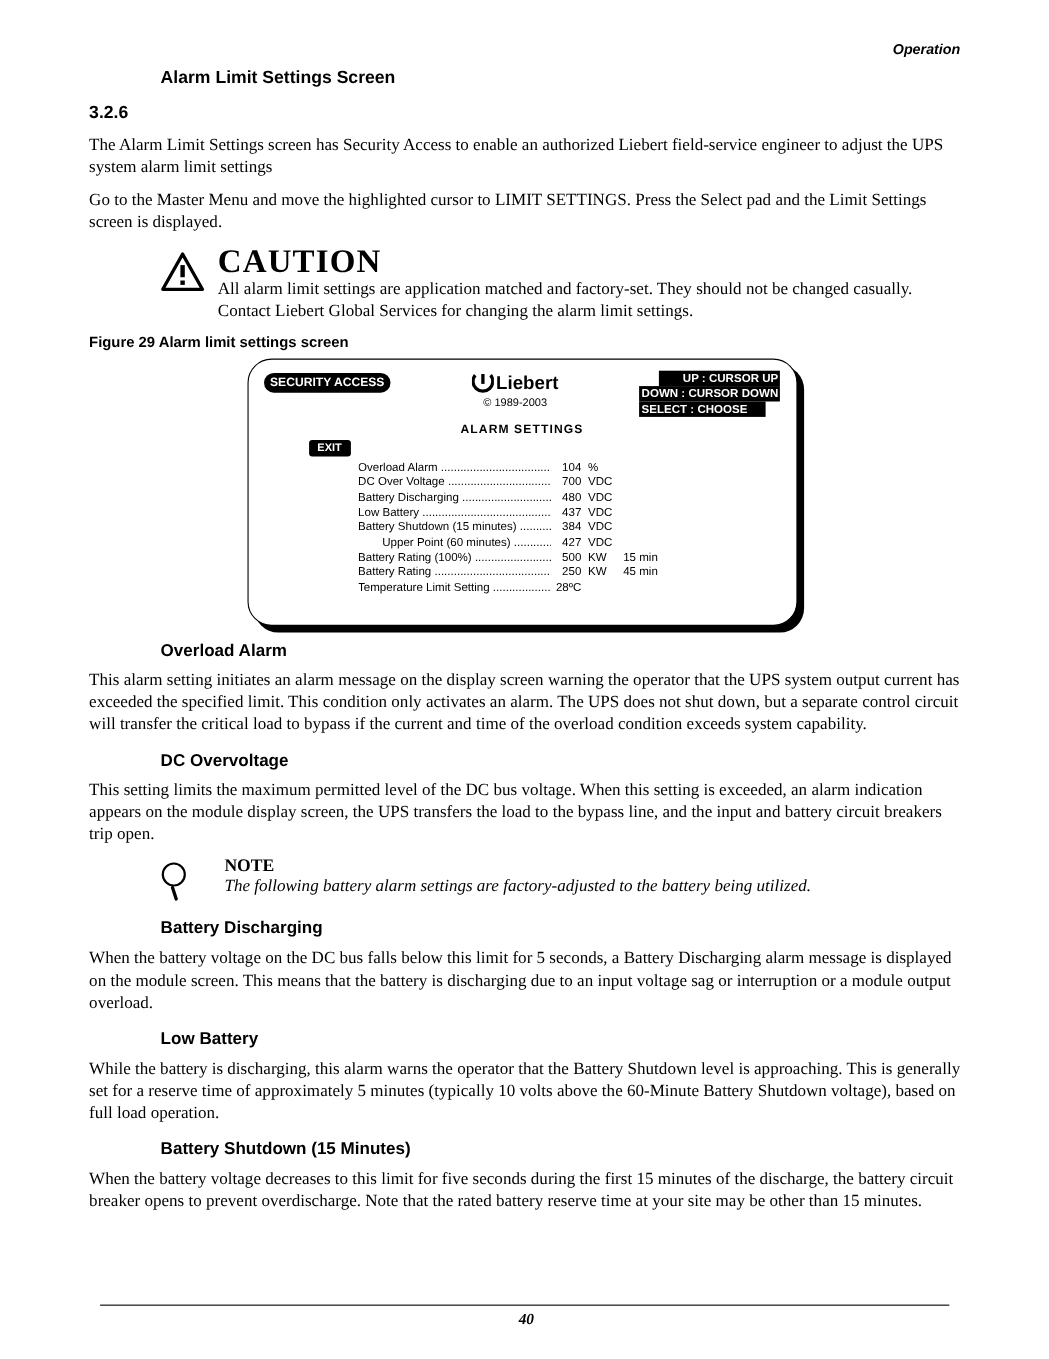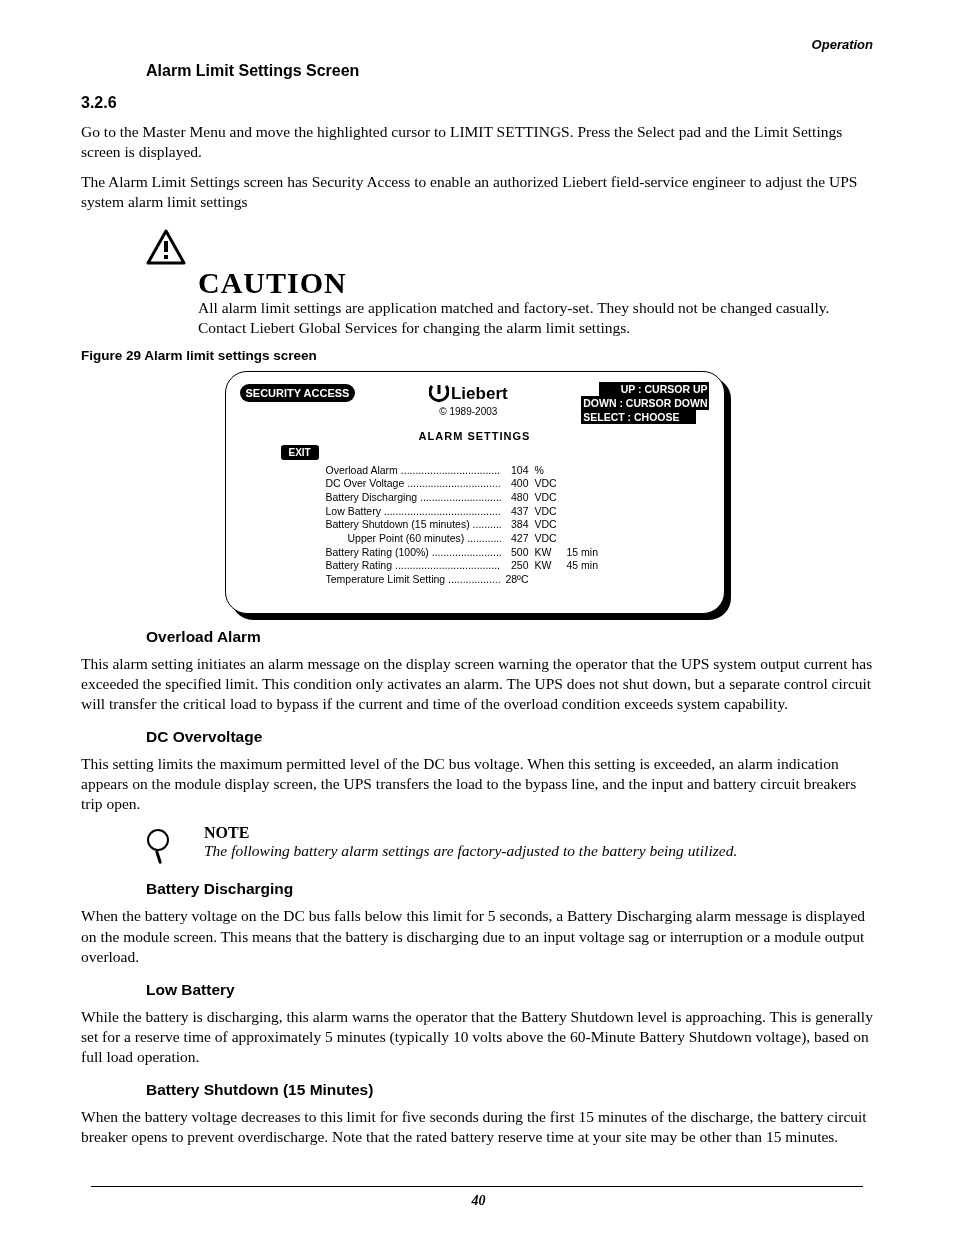--- a/index.html
+++ b/index.html
@@ -48,21 +48,20 @@
     margin: 8px 0 8px 65px;
   }
   .caution-icon { flex: 0 0 40px; height: 36px; margin-top:6px; }
   .caution-text-wrap { flex: 1; }
   .caution-word {
     font-family: "Century Schoolbook", Georgia, serif;
     font-size: 30px;
     font-weight: bold;
     letter-spacing: 1px;
     line-height: 1;
-    margin-top: 45px;
   }
   .figure-caption {
     font-family: Arial, Helvetica, sans-serif;
     font-weight: bold;
     font-size: 13.5px;
     margin: 10px 0 8px 0;
   }
 
   
   .screen-wrap {
@@ -212,22 +211,22 @@
 
 <div class="page">
 
   <div class="header-right">Operation</div>
 
   <div class="sec-heading">
     <span class="sec-num">3.2.6</span>
     <span class="sec-title">Alarm Limit Settings Screen</span>
   </div>
 
+  <p class="body indent">The Alarm Limit Settings screen has Security Access to enable an authorized Liebert field-service engineer to adjust the UPS system alarm limit settings</p>
   <p class="body indent">Go to the Master Menu and move the highlighted cursor to LIMIT SETTINGS. Press the Select pad and the Limit Settings screen is displayed.</p>
-  <p class="body indent">The Alarm Limit Settings screen has Security Access to enable an authorized Liebert field-service engineer to adjust the UPS system alarm limit settings</p>
 
   <div class="caution-block">
     <svg class="caution-icon" viewBox="0 0 40 36">
       <polygon points="20,2 38,34 2,34" fill="none" stroke="#000" stroke-width="3" stroke-linejoin="round"></polygon>
       <rect x="18" y="12" width="4" height="11" fill="#000"></rect>
       <rect x="18" y="26" width="4" height="4" fill="#000"></rect>
     </svg>
     <div class="caution-text-wrap">
       <div class="caution-word">CAUTION</div>
       <p class="body" style="margin:0">All alarm limit settings are application matched and factory-set. They should not be changed casually. Contact Liebert Global Services for changing the alarm limit settings.</p>
@@ -260,21 +259,21 @@
       <div class="alarm-title">ALARM  SETTINGS</div>
       <div><span class="exit-btn">EXIT</span></div>
       <div class="settings-list" id="settings-list">
           <div class="settings-row">
             <span class="label-dots"><span>Overload Alarm</span><span class="dots"></span></span>
             <span class="val">104</span>
             <span class="unit">%</span>
           </div>
           <div class="settings-row">
             <span class="label-dots"><span>DC Over Voltage</span><span class="dots"></span></span>
-            <span class="val">400</span>
+            <span class="val">700</span>
             <span class="unit">VDC</span>
           </div>
           <div class="settings-row">
             <span class="label-dots"><span>Battery Discharging</span><span class="dots"></span></span>
             <span class="val">480</span>
             <span class="unit">VDC</span>
           </div>
           <div class="settings-row">
             <span class="label-dots"><span>Low Battery</span><span class="dots"></span></span>
             <span class="val">437</span>

